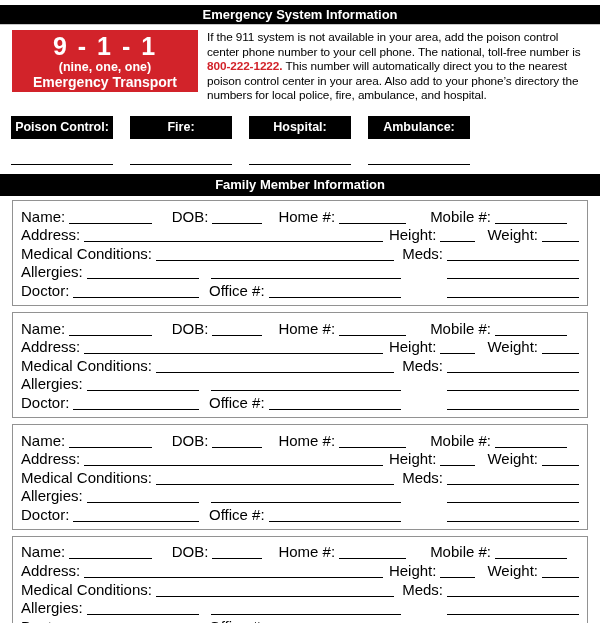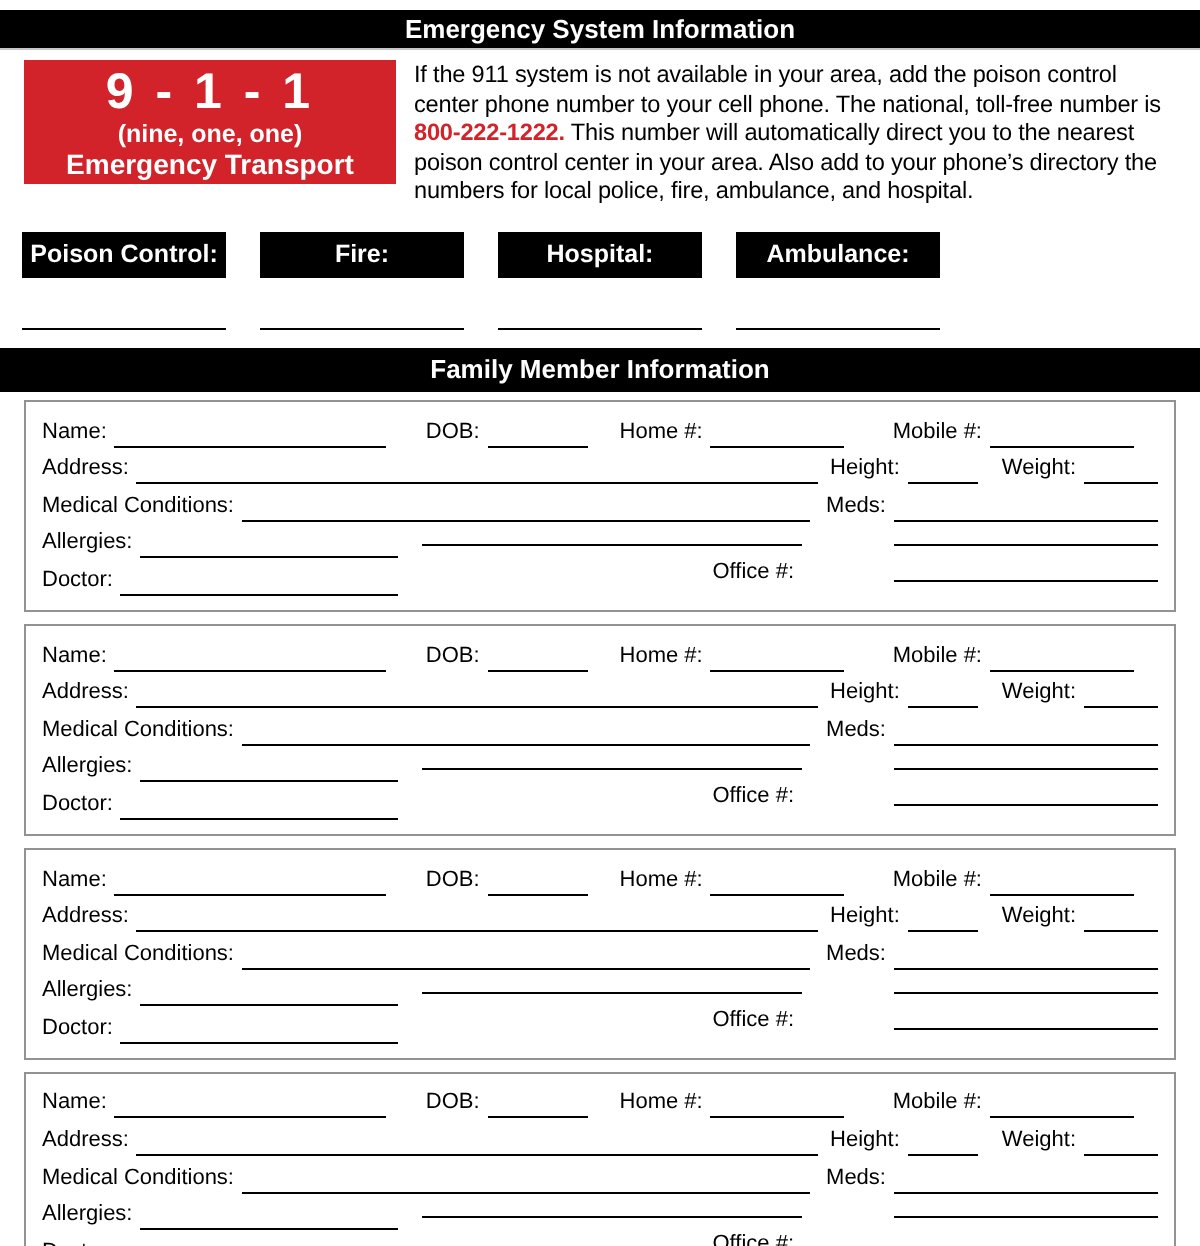--- a/index.html
+++ b/index.html
@@ -91,40 +91,41 @@
   
   .members { margin: 4px 12px 0; }
   .member {
     border: 1.5px solid var(--block-border);
     padding: 4px 8px 7px;
     margin-bottom: 6px;
     background: #fff;
   }
   .row {
     display: flex;
+    align-items: flex-end;
     height: 18.6px;
-    font-size: 11px;
+    font-size: 15px;
   }
   .fg { display: flex; align-items: flex-end; }
   .grow { flex: 1; }
   .lbl { white-space: nowrap; padding-right: 4px; line-height: 15px; }
   .ln {
     display: inline-block;
     border-bottom: 1.4px solid #000;
     height: 12px;
   }
   .leftcol { width: 178px; }
   .w35 { width: 35px; }  .w37 { width: 37px; }
   .w50 { width: 50px; }  .w67 { width: 67px; }
   .w72 { width: 72px; }  .w132 { width: 132px; }
   .ml6 { margin-left: 6px; }   .ml8 { margin-left: 8px; }
   .ml10 { margin-left: 10px; } .ml12 { margin-left: 12px; }
   .ml16 { margin-left: 16px; } .ml20 { margin-left: 20px; }
   .ml24 { margin-left: 24px; }
-  .mr12 { margin-right: 12px; } .mr46 { margin-right: 46px; flex-direction: column; }
+  .mr12 { margin-right: 12px; } .mr46 { margin-right: 46px; }
 </style>
 </head>
 <body>
 
 <div class="page">
 
   <div class="top-bar">
     <span>Emergency System Information</span>
   </div>
 

